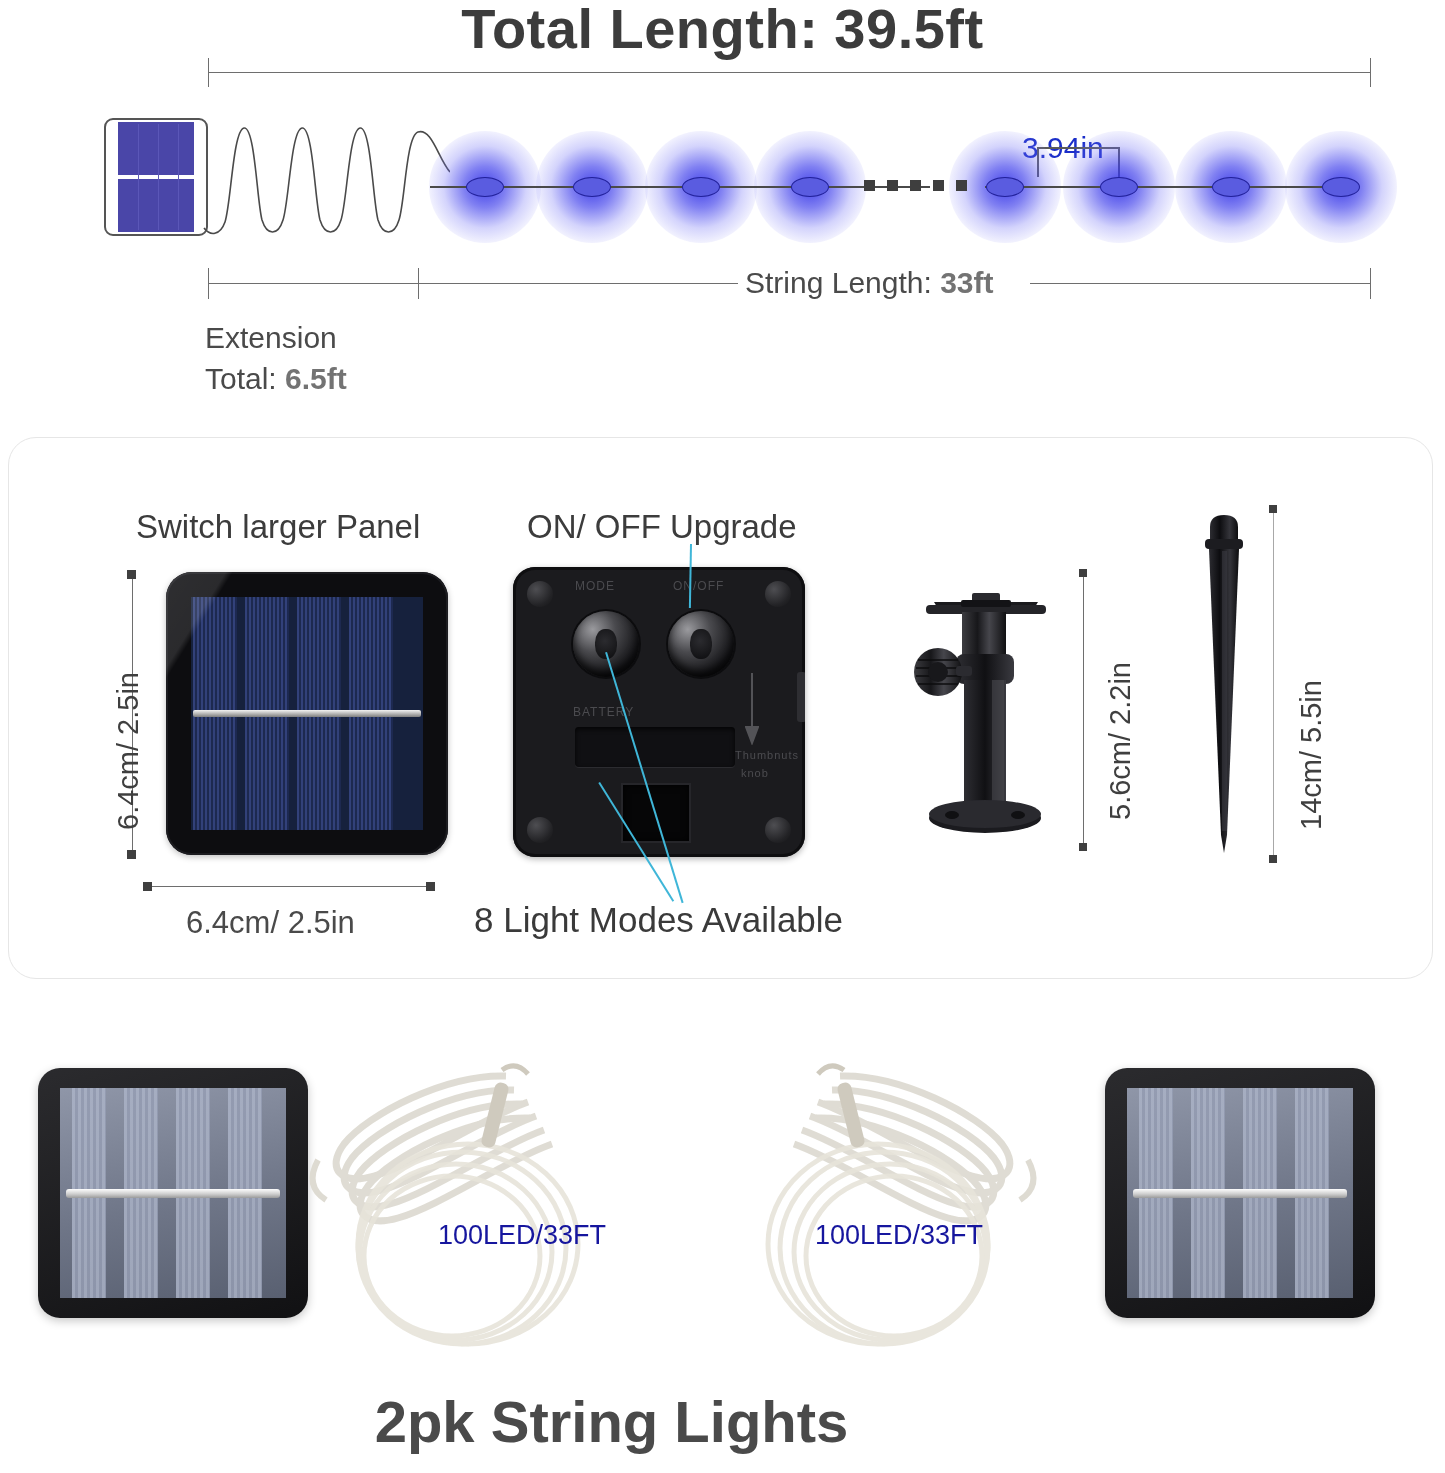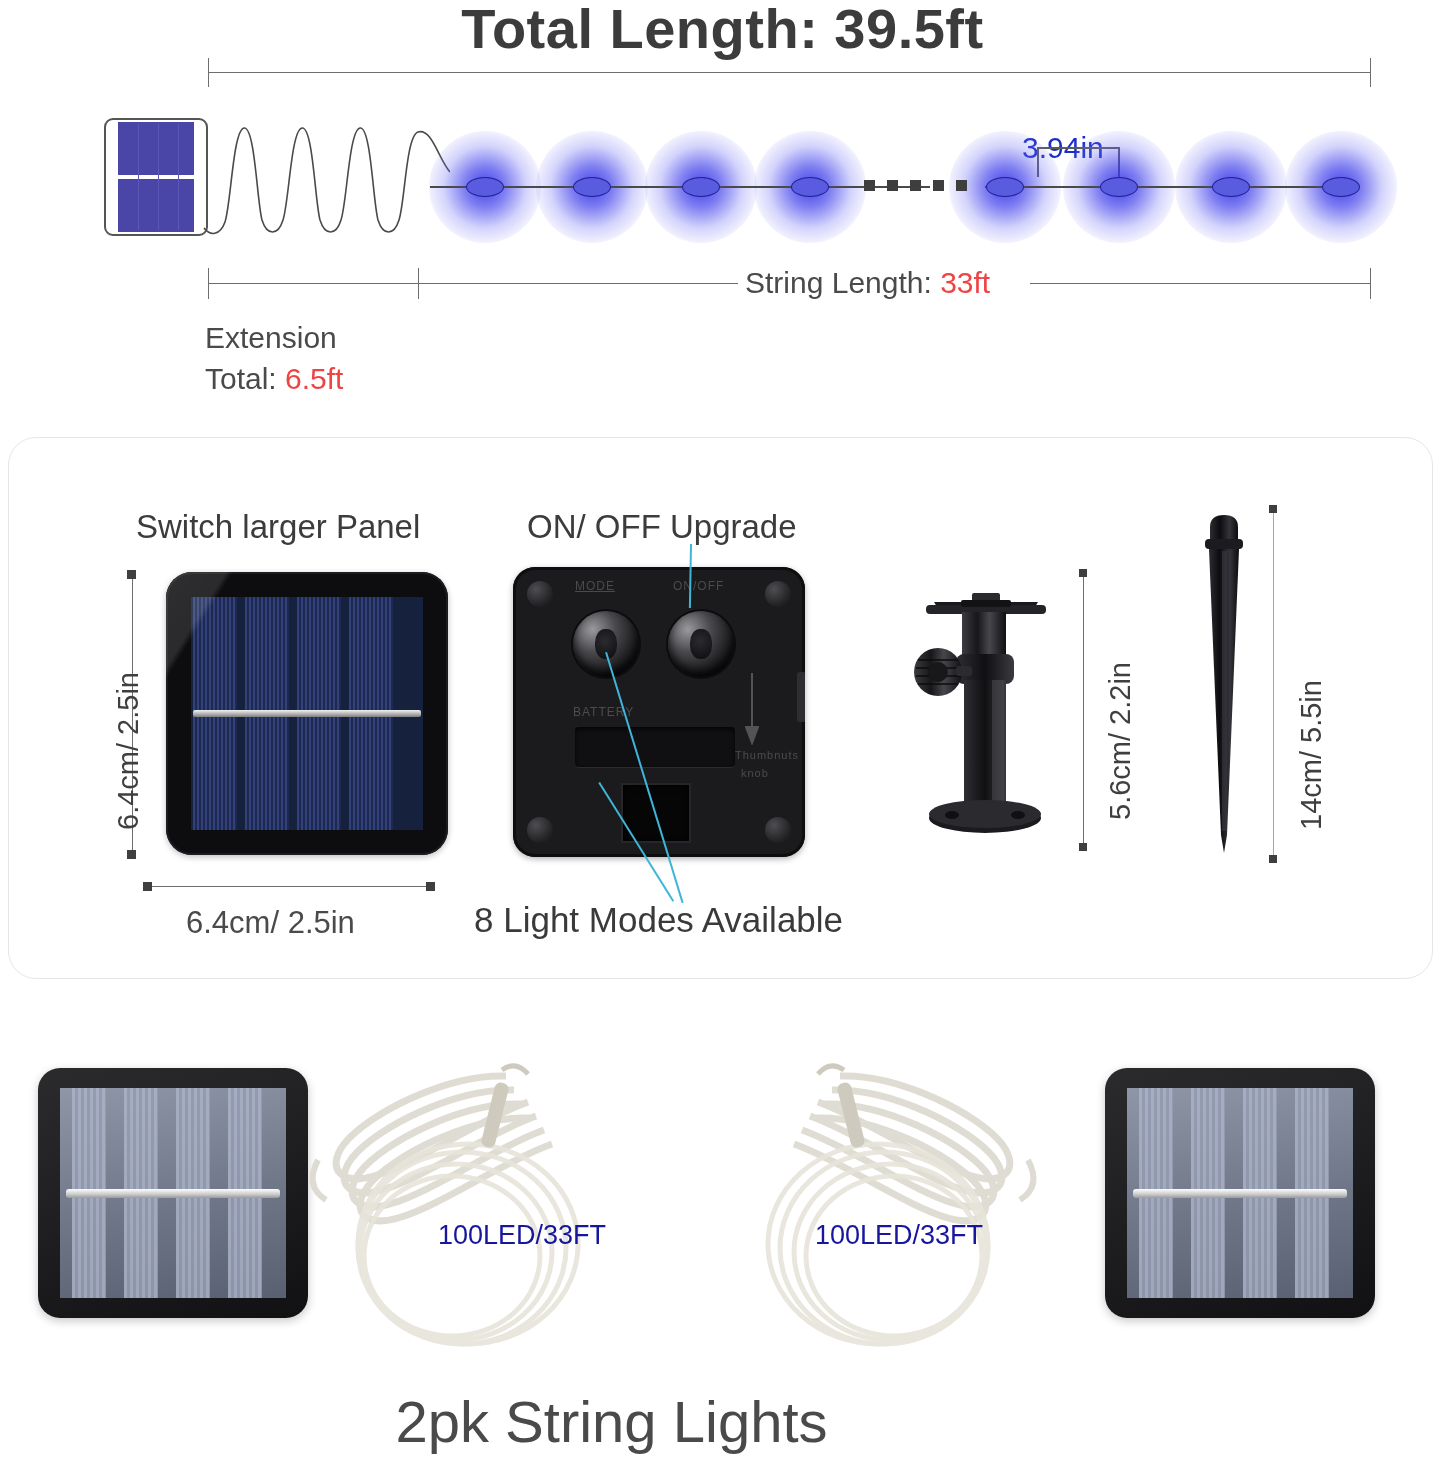--- a/index.html
+++ b/index.html
@@ -33,21 +33,21 @@
        background:radial-gradient(circle,rgba(48,48,230,.92) 0%,rgba(60,60,235,.65) 26%,rgba(110,110,245,.30) 52%,rgba(160,160,250,.08) 74%,rgba(255,255,255,0) 88%);}
   #string-wire{position:absolute;background:#4a4a4a;height:1.6px;z-index:2;}
   .gapdot{position:absolute;width:11px;height:11px;background:#3e3e3e;z-index:3;}
 
   
   #spacing-label{position:absolute;font-size:30px;color:#1b2ec9;font-weight:400;}
   .spacecap{position:absolute;width:1.5px;background:#5a5a5a;}
   #spacing-line{position:absolute;height:1.5px;background:#5a5a5a;}
 
   .dimtext{position:absolute;font-size:30px;color:#4a4a4a;white-space:nowrap;}
-  .bluenum{color:#ef4444;font-weight:400;}
+  .bluenum{color:#737373;font-weight:700;}
 
   
   #spec-card{position:absolute;left:8px;top:437px;width:1425px;height:542px;
       border:1.5px solid #e6e6e6;border-radius:28px;box-sizing:border-box;background:#fff;}
 
   .cardhead{position:absolute;font-size:33px;color:#3c3c3c;white-space:nowrap;}
 
   
   #panel-photo{position:absolute;left:166px;top:572px;width:282px;height:283px;
       border-radius:26px;background:#0d0d10;
@@ -100,21 +100,21 @@
       box-shadow:0 3px 10px rgba(0,0,0,.22);overflow:hidden;}
   .bpanel .bglass{position:absolute;left:22px;top:20px;right:22px;bottom:20px;
       background:linear-gradient(170deg,#8f96a8,#6f7688 55%,#596071);overflow:hidden;}
   .bstripe{position:absolute;top:0;bottom:0;width:34px;
       background:repeating-linear-gradient(90deg,#aab2c6 0 3px,#959db3 3px 6px);opacity:.85;}
   .bbus{position:absolute;left:6px;right:6px;top:50%;height:9px;margin-top:-4px;
       background:linear-gradient(180deg,#fdfdfd,#cfcfcf 55%,#9a9a9a);border-radius:3px;}
   .coil-label{position:absolute;font-size:27px;color:#16169e;font-weight:400;z-index:30;white-space:nowrap;}
 
   #bottom-title{position:absolute;left:0;top:1388px;width:1223px;text-align:center;
-      font-size:58px;color:#4a4a4a;font-weight:400;}
+      font-size:58px;color:#4a4a4a;font-weight:700;}
 </style>
 </head>
 <body>
 
 <div id="top-diagram">
 
   <div id="total-length-title">Total Length: 39.5ft</div>
 
   <div class="dimline" style="left:208px;top:72px;width:1163px;"></div>
   <div class="dimcap" style="left:208px;top:58px;height:29px;"></div>
@@ -208,21 +208,21 @@
 <div class="abs" style="left:143px;top:882px;width:9px;height:9px;background:#3f3f3f;"></div>
 <div class="abs" style="left:426px;top:882px;width:9px;height:9px;background:#3f3f3f;"></div>
 <div class="dimtext" style="left:186px;top:905px;font-size:31px;">6.4cm/ 2.5in</div>
 
 <div id="control-photo">
   <div class="screw" style="left:14px;top:14px;"></div>
   <div class="screw" style="right:14px;top:14px;"></div>
   <div class="screw" style="left:14px;bottom:14px;"></div>
   <div class="screw" style="right:14px;bottom:14px;"></div>
 
-  <div class="microlabel" style="left:62px;top:12px;text-decoration:underline;">MODE</div>
+  <div class="microlabel" style="left:62px;top:12px;">MODE</div>
   <div class="microlabel" style="left:160px;top:12px;">ON/OFF</div>
 
   <div class="btn3d" style="left:60px;top:44px;"></div>
   <div class="btn3d" style="left:155px;top:44px;"></div>
 
   <div class="microlabel" style="left:60px;top:138px;">BATTERY</div>
   <div id="batt-slot"></div>
   <div id="usb-slot"></div>
   <div id="side-port"></div>
 

